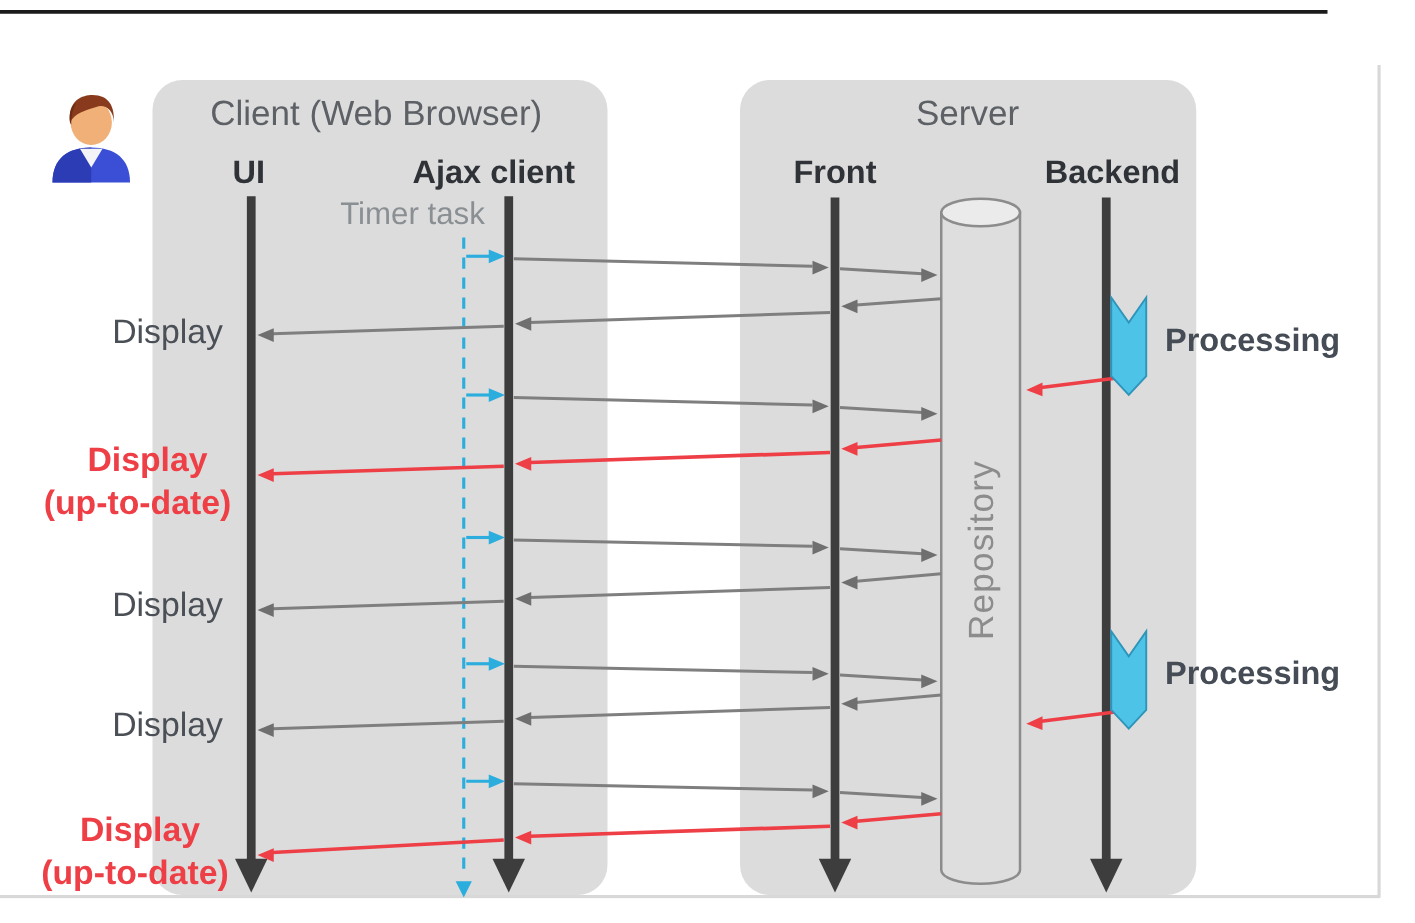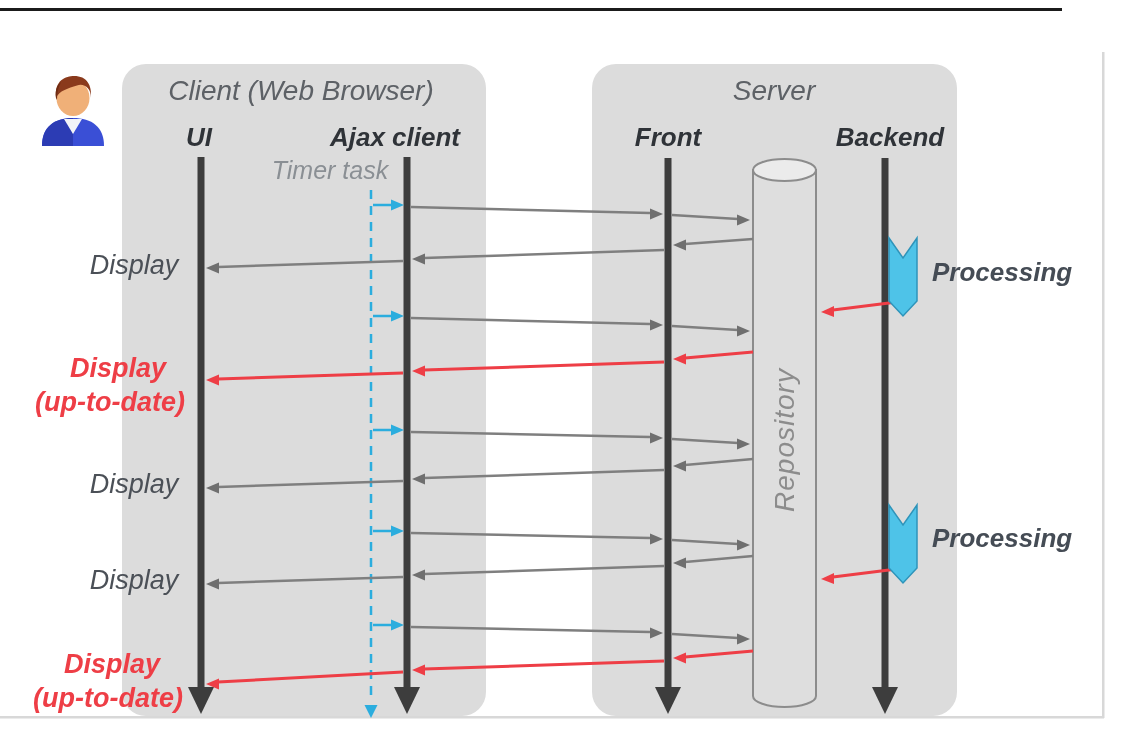--- a/index.html
+++ b/index.html
@@ -7,21 +7,20 @@
     padding: 0;
     background: #ffffff;
     font-family: "Liberation Sans", "DejaVu Sans", sans-serif;
   }
   #stage {
     position: relative;
     width: 1132px;
     height: 738px;
     background: #ffffff;
     overflow: hidden;
-    font-style: italic;
   }
   #diagram-svg { position: absolute; left: 0; top: 0; }
 
   .panel { fill: #dcdcdc; }
   .panel-title { font-size: 28px; fill: #5d6166; }
   .lifeline-title { font-size: 26px; font-weight: bold; fill: #2f3338; }
   .timer-title { font-size: 25px; fill: #8a8f94; }
   .lifeline { stroke: #3d3d3d; stroke-width: 7; }
   .lifeline-head { fill: #3d3d3d; }
   .msg-gray { stroke: #7f7f7f; stroke-width: 2.5; fill: none; }

